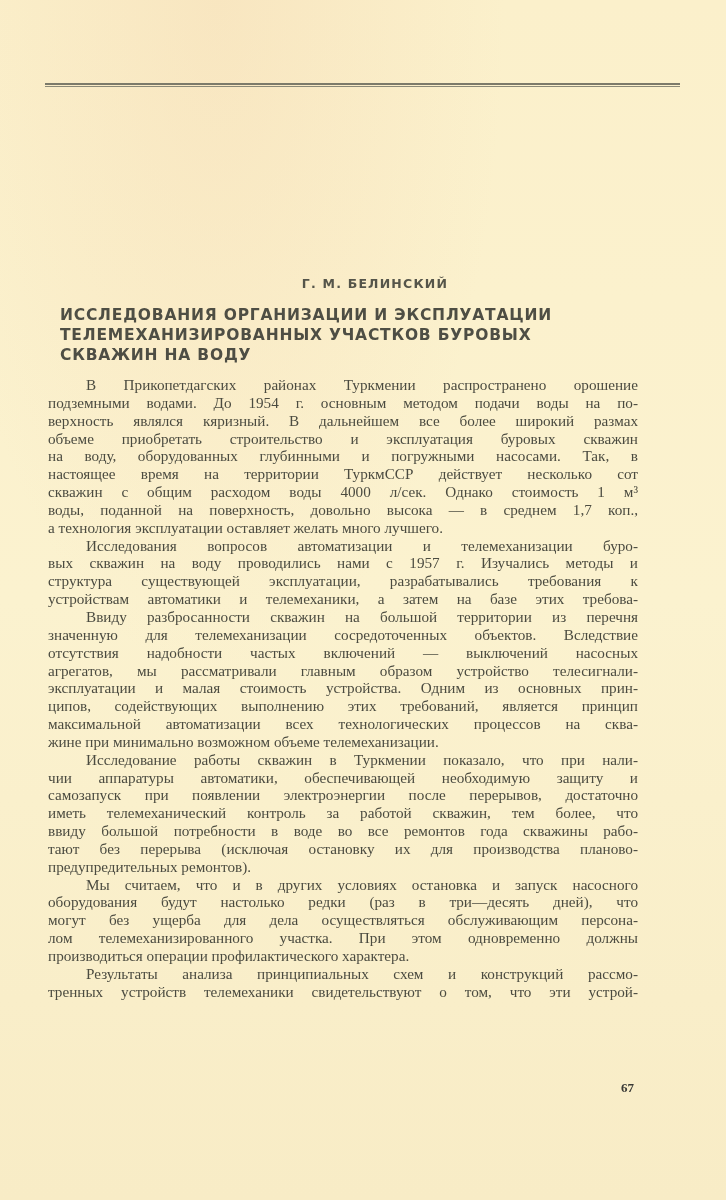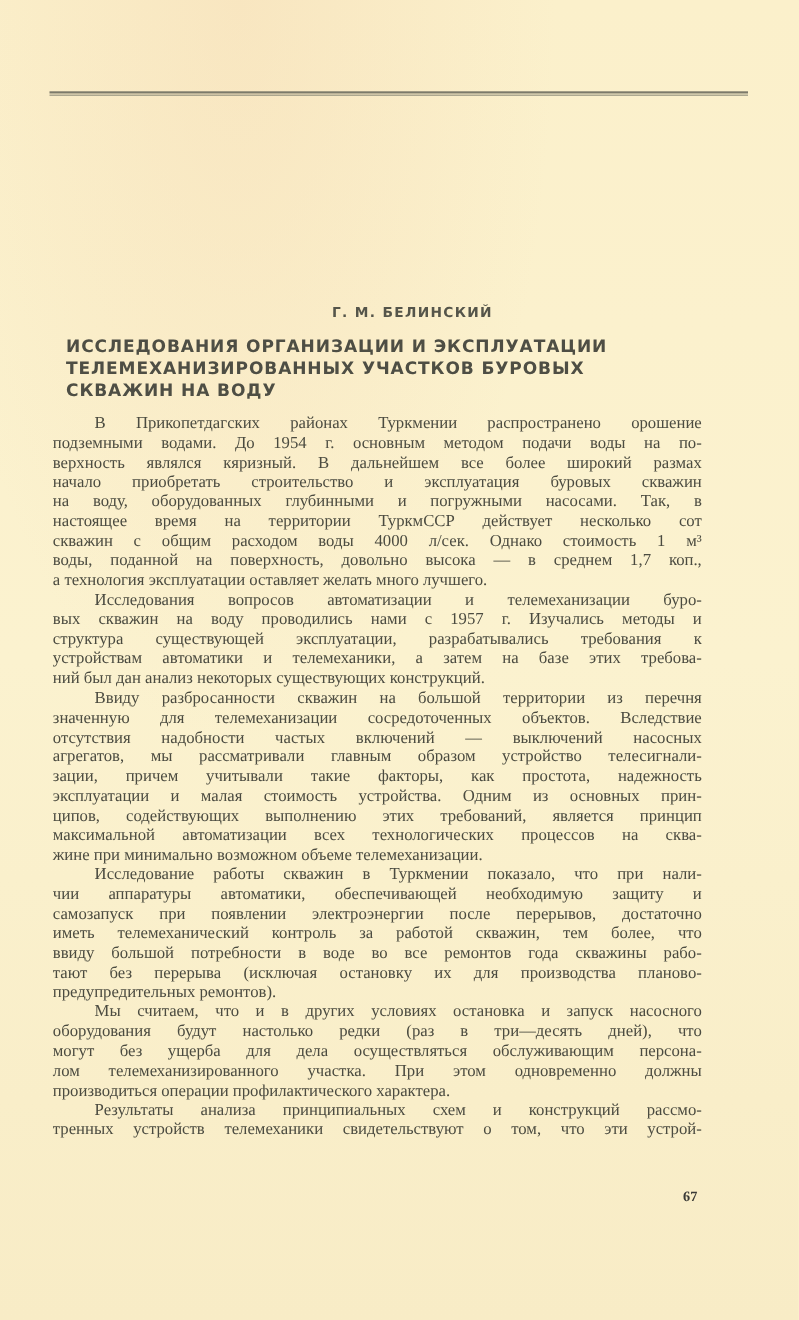--- a/index.html
+++ b/index.html
@@ -120,42 +120,40 @@
     <div>ТЕЛЕМЕХАНИЗИРОВАННЫХ УЧАСТКОВ БУРОВЫХ</div>
     <div>СКВАЖИН НА ВОДУ</div>
   </div>
 
   <div class="body-text">
 
     <div class="para">
       <span class="line indent">В Прикопетдагских районах Туркмении распространено орошение</span>
       <span class="line">подземными водами. До 1954 г. основным методом подачи воды на по-</span>
       <span class="line">верхность являлся кяризный. В дальнейшем все более широкий размах</span>
-      <span class="line">начало приобретать строительство и эксплуатация буровых скважин</span>
+      <span class="line">объеме приобретать строительство и эксплуатация буровых скважин</span>
       <span class="line">на воду, оборудованных глубинными и погружными насосами. Так, в</span>
       <span class="line">настоящее время на территории ТуркмССР действует несколько сот</span>
       <span class="line">скважин с общим расходом воды 4000 л/сек. Однако стоимость 1 м³</span>
       <span class="line">воды, поданной на поверхность, довольно высока — в среднем 1,7 коп.,</span>
       <span class="line last">а технология эксплуатации оставляет желать много лучшего.</span>
     </div>
 
     <div class="para">
       <span class="line indent">Исследования вопросов автоматизации и телемеханизации буро-</span>
       <span class="line">вых скважин на воду проводились нами с 1957 г. Изучались методы и</span>
       <span class="line">структура существующей эксплуатации, разрабатывались требования к</span>
       <span class="line">устройствам автоматики и телемеханики, а затем на базе этих требова-</span>
-      <span class="line last">ний был дан анализ некоторых существующих конструкций.</span>
     </div>
 
     <div class="para">
       <span class="line indent">Ввиду разбросанности скважин на большой территории из перечня</span>
       <span class="line">значенную для телемеханизации сосредоточенных объектов. Вследствие</span>
       <span class="line">отсутствия надобности частых включений — выключений насосных</span>
       <span class="line">агрегатов, мы рассматривали главным образом устройство телесигнали-</span>
-      <span class="line">зации, причем учитывали такие факторы, как простота, надежность</span>
       <span class="line">эксплуатации и малая стоимость устройства. Одним из основных прин-</span>
       <span class="line">ципов, содействующих выполнению этих требований, является принцип</span>
       <span class="line">максимальной автоматизации всех технологических процессов на сква-</span>
       <span class="line last">жине при минимально возможном объеме телемеханизации.</span>
     </div>
 
     <div class="para">
       <span class="line indent">Исследование работы скважин в Туркмении показало, что при нали-</span>
       <span class="line">чии аппаратуры автоматики, обеспечивающей необходимую защиту и</span>
       <span class="line">самозапуск при появлении электроэнергии после перерывов, достаточно</span>

